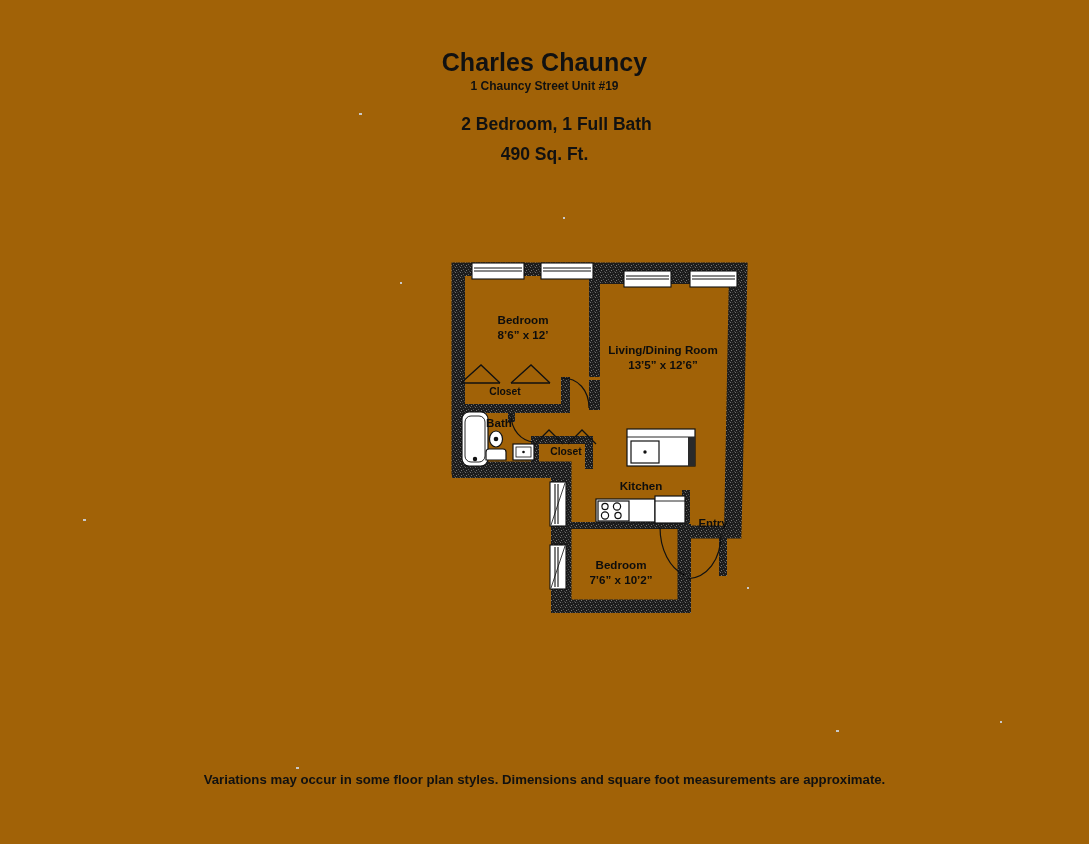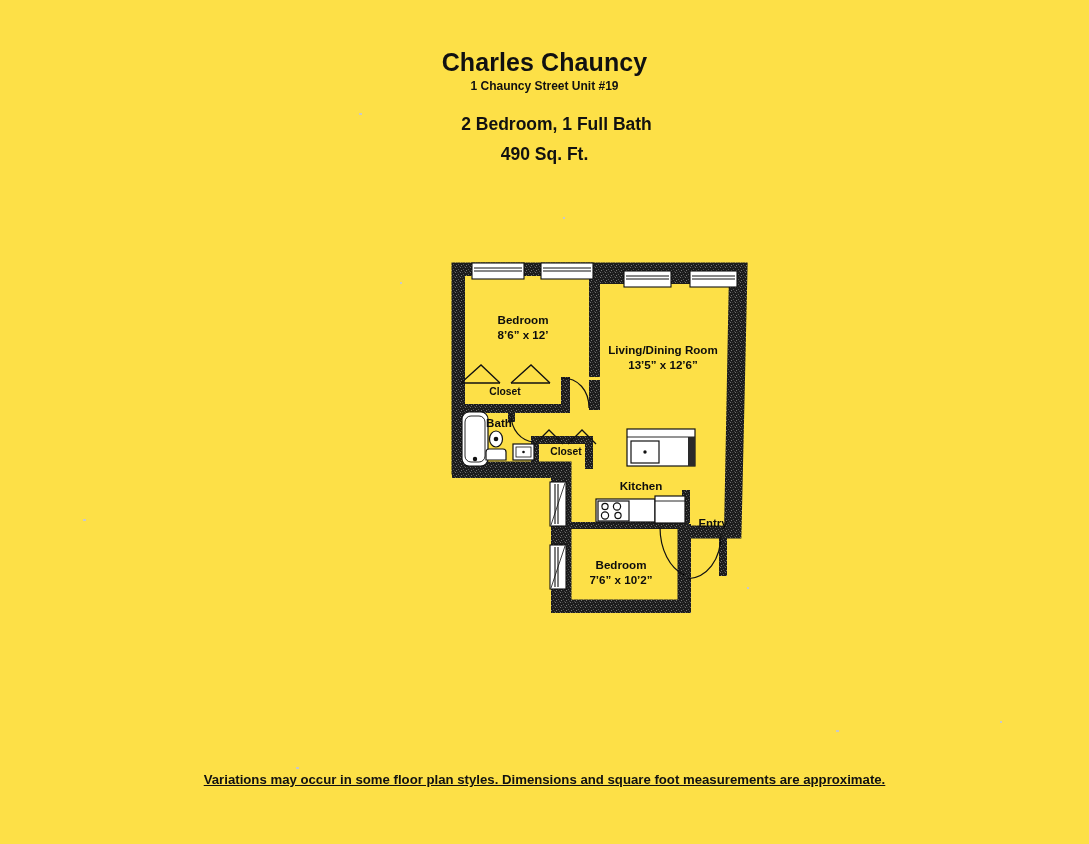--- a/index.html
+++ b/index.html
@@ -13,21 +13,21 @@
     height: 844px;
     position: relative;
     font-family: "Liberation Sans", sans-serif;
     color: #111111;
     overflow: hidden;
   }
 
   #page {
     position: absolute;
     inset: 0;
-    background: #fde047;
+    background: #a16207;
   }
 
   
   .header {
     position: absolute;
     left: 0;
     top: 48px;
     width: 1089px;
     text-align: center;
   }
@@ -61,21 +61,20 @@
   
   .footnote {
     position: absolute;
     left: 0;
     top: 772px;
     width: 1089px;
     text-align: center;
     font-size: 13.2px;
     font-weight: bold;
     color: #111111;
-    text-decoration: underline;
   }
 
   
   #plan-wrap {
     position: absolute;
     left: 0;
     top: 12px;
     width: 957px;
     height: 844px;
     pointer-events: none;

